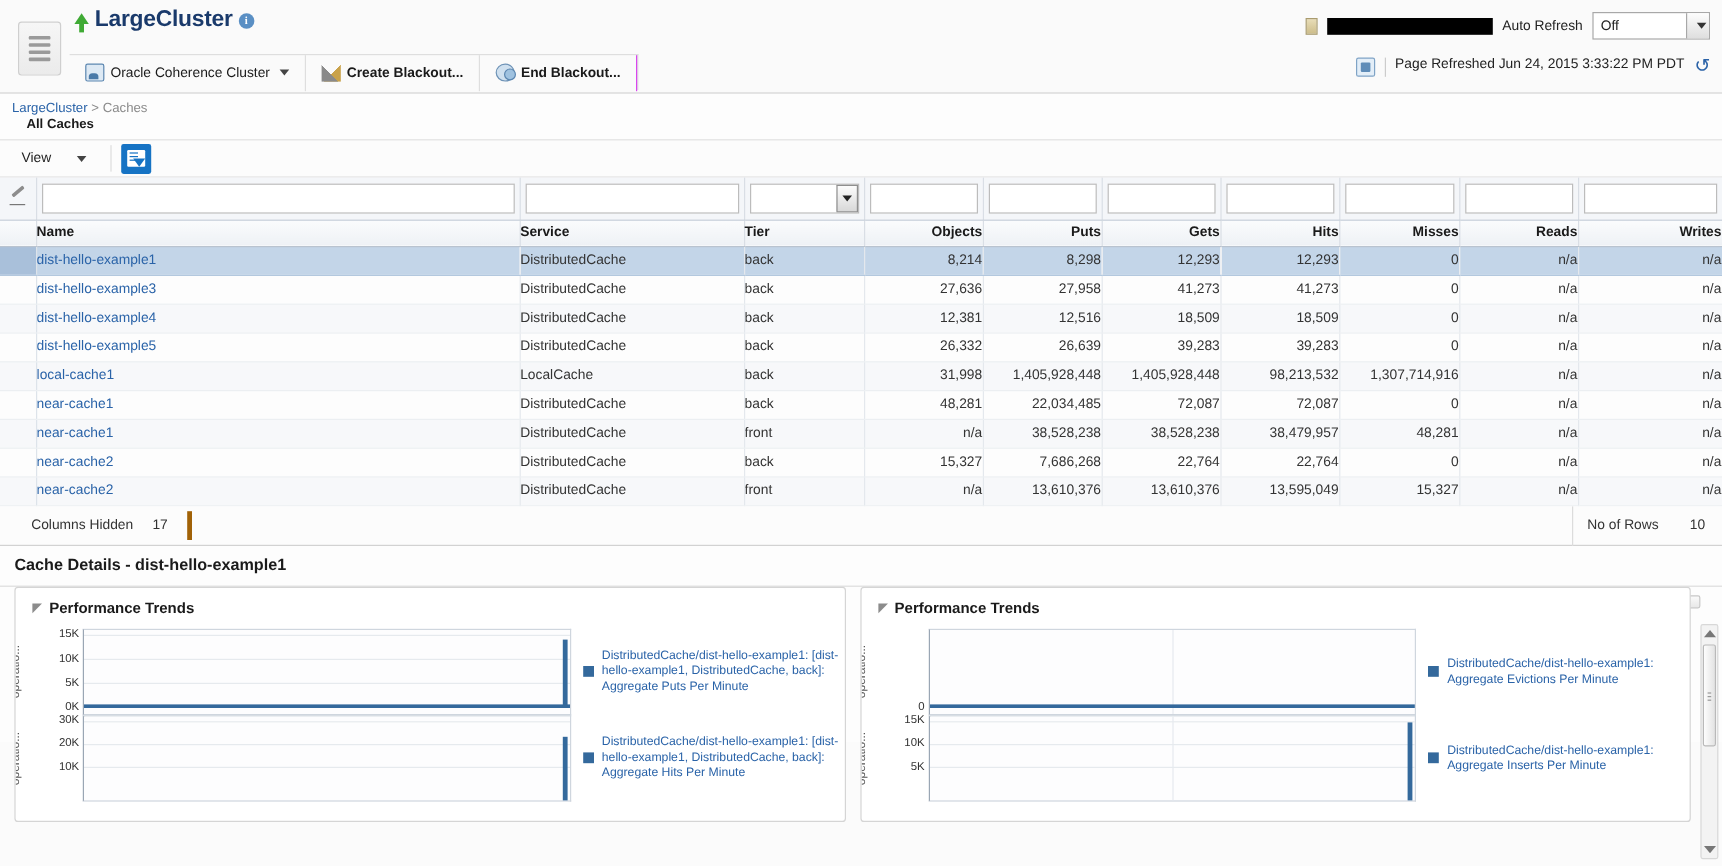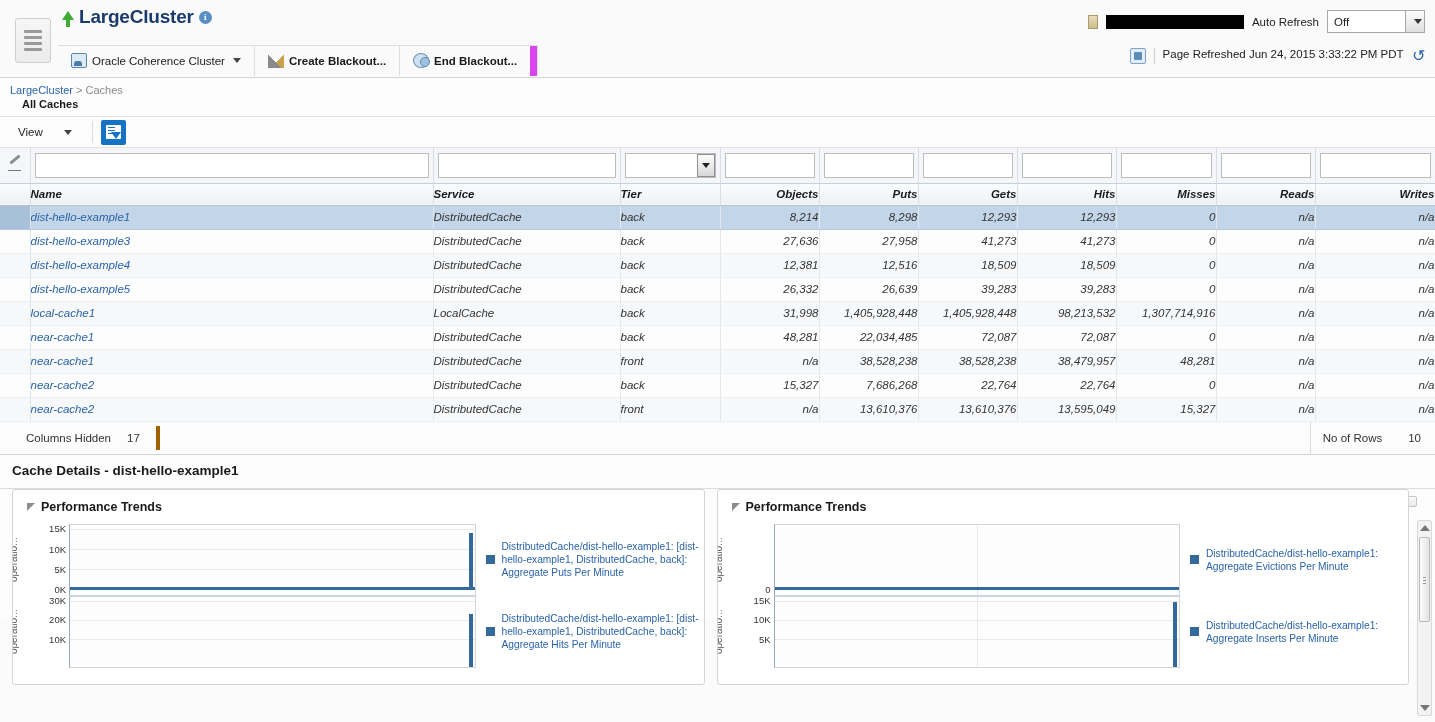--- a/index.html
+++ b/index.html
@@ -69,21 +69,21 @@
     border-right: 1px solid #dedede;
   }
   .tb-item {
     display: flex; align-items: center; gap: 5px;
     padding: 0 13px; height: 30px;
     font-size: 11.5px; color: #1a1a1a;
     border-right: 1px solid #dedede;
     white-space: nowrap;
     text-align: right;
   }
-  .tb-item:last-child { border-right: 7px solid #d946ef; }
+  .tb-item:last-child { border-right: 1px solid #d946ef; }
   .tb-item.bold { font-weight: bold; }
   .tb-caret {
     width: 0; height: 0; margin-left: 3px;
     border-left: 4px solid transparent;
     border-right: 4px solid transparent;
     border-top: 5px solid #444;
   }
   .ico { width: 16px; height: 15px; position: relative; flex: none; }
   .ico-cluster { background: #dde9f4; border: 1px solid #5b86b0; border-radius: 2px; }
   .ico-cluster::after {
@@ -194,21 +194,21 @@
     box-shadow: 0 3px 0 #1673c4, 0 6px 0 #1673c4;
   }
   .qbe-glyph::after {
     content:""; position:absolute; right:0px; bottom:0px;
     width:0;height:0;
     border-left:5px solid transparent;border-right:5px solid transparent;
     border-top:7px solid #1673c4;
   }
 
   
-  .table-wrap { position: relative; font-style: italic; }
+  .table-wrap { position: relative; }
   table.grid { border-collapse: collapse; width: 1435px; table-layout: fixed; }
   table.grid td, table.grid th { padding: 0; }
 
   .filter-row td {
     height: 35px; background: #f4f6f9;
     border-right: 1px solid #d9dee5;
     border-bottom: 1px solid #c8d0da;
     vertical-align: middle;
   }
   .filter-cell-inner { padding: 0 4px; }

